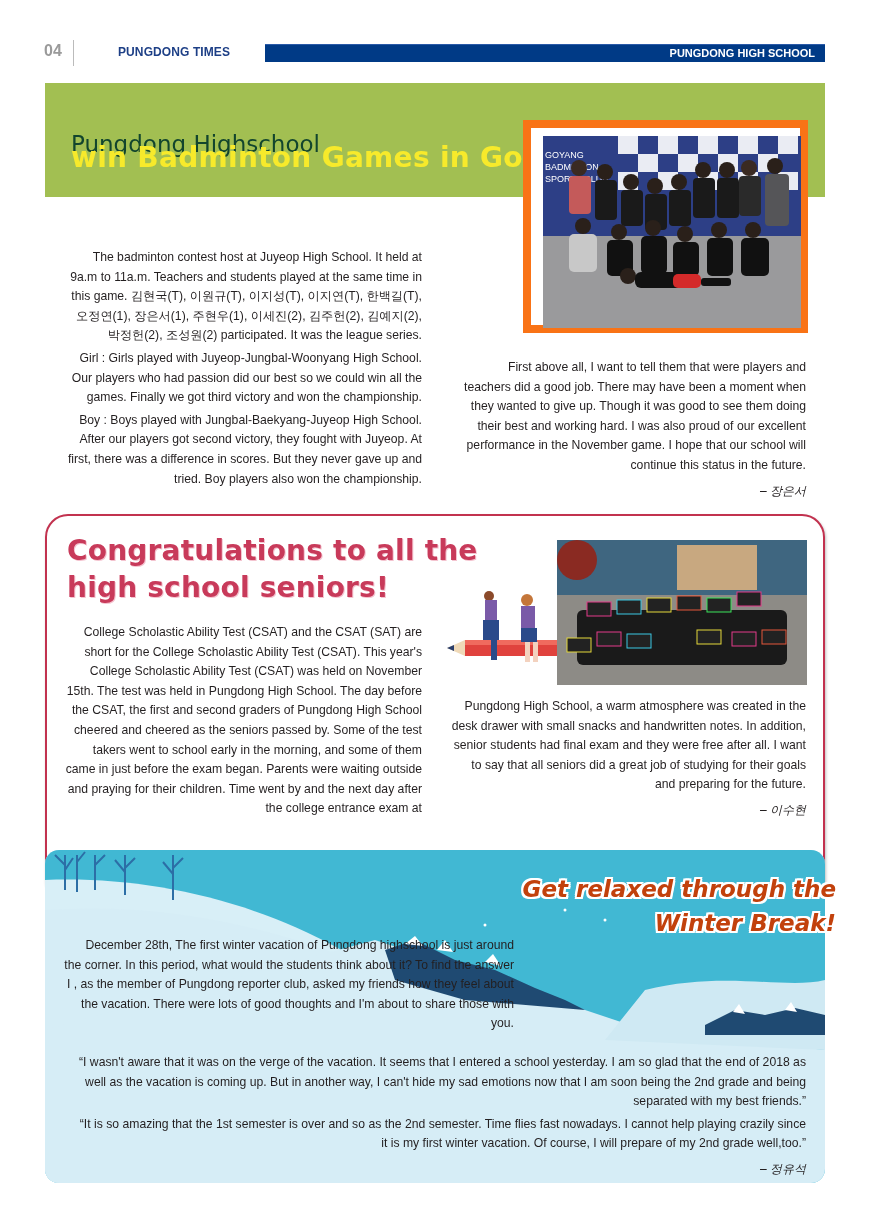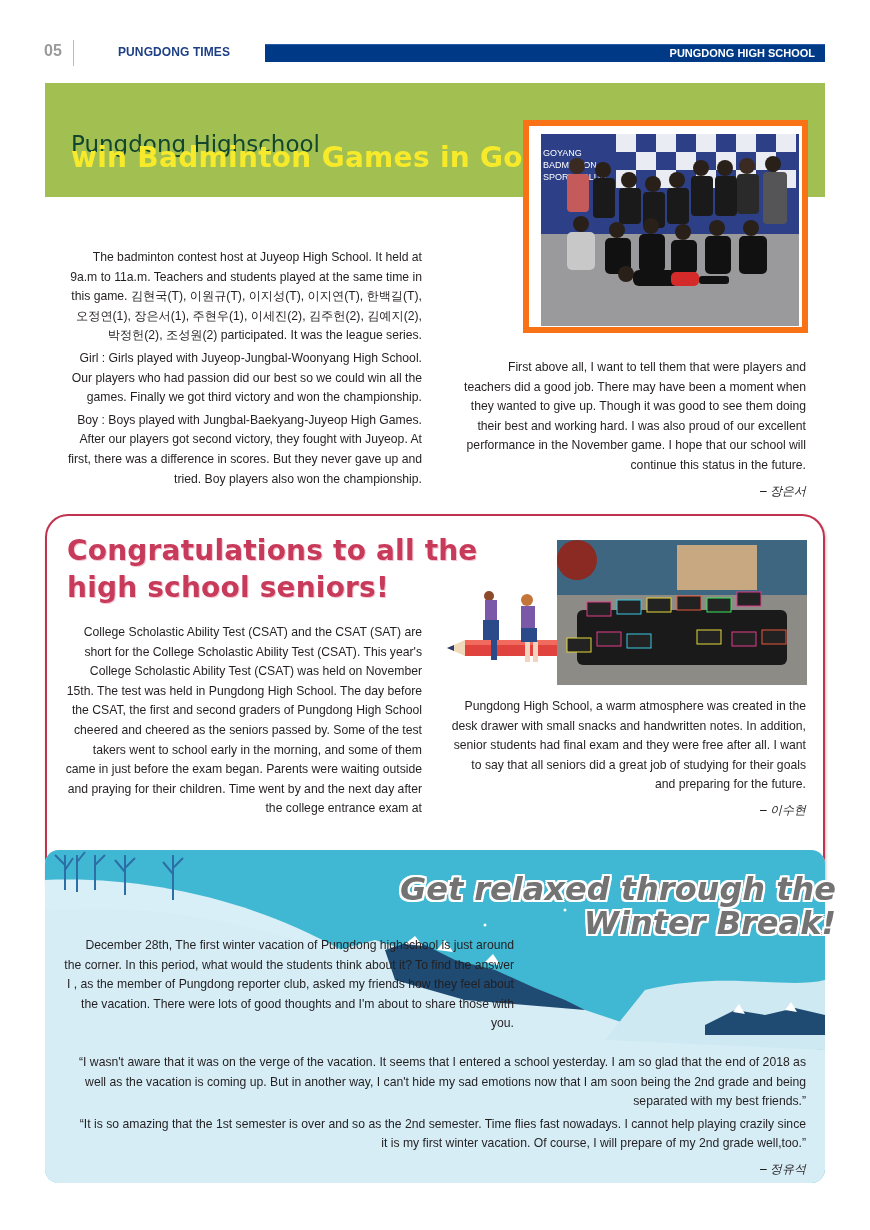--- a/index.html
+++ b/index.html
@@ -10,48 +10,48 @@
   .page-num { position: absolute; left: 44px; top: 42px; font-size: 16px; font-weight: bold; color: #9a9a9a; font-family: "Liberation Sans", sans-serif; }
   .hdr-divider { position: absolute; left: 73px; top: 40px; width: 1px; height: 26px; background: #bbbbbb; }
   .paper-name { position: absolute; left: 118px; top: 45px; font-size: 12px; font-weight: bold; color: #1d3f86; letter-spacing: 0.1px; }
   .hdr-bar { position: absolute; left: 265px; top: 44px; width: 560px; height: 18px; background: #003a86; border-top: 1px solid #2a5aa8; }
   .hdr-bar span { position: absolute; right: 10px; top: 2px; font-size: 11px; font-weight: bold; color: #ffffff; }
 
   
   .a1-banner { position: absolute; left: 45px; top: 83px; width: 780px; height: 114px; background: #a2bf52; }
   .a1-kicker { position: absolute; left: 26px; top: 20px; font-size: 23px; color: #12452d; font-family: "DejaVu Sans", sans-serif; margin-top: 28px; }
   .a1-title { position: absolute; left: 26px; top: 58px; font-size: 28px; font-weight: bold; color: #f7ea2b; font-family: "DejaVu Sans", sans-serif; letter-spacing: 0.3px; }
-  .a1-photo-frame { position: absolute; left: 523px; top: 120px; width: 285px; height: 213px; background: #ffffff; border: 6px solid #f97316; }
+  .a1-photo-frame { position: absolute; left: 523px; top: 120px; width: 285px; height: 213px; background: #ffffff; border: 8px solid #f97316; }
   .a1-photo { position: absolute; left: 12px; top: 8px; width: 258px; height: 192px; overflow: hidden; background: #6c6f74; }
 
   .body-text { font-size: 12.2px; line-height: 19.6px; text-align: justify; color: #231f20; }
   .body-text p { text-indent: 10px; text-align: right; }
   .a1-left { position: absolute; left: 64px; top: 208px; width: 358px; }
   .a1-right { position: absolute; left: 449px; top: 358px; width: 357px; }
   .byline { text-align: right; font-style: italic; font-size: 12px; margin-top: 6px; }
 
   
   .a2-box { position: absolute; left: 45px; top: 514px; width: 780px; height: 388px; border: 2px solid #c2324f; border-radius: 23px; background: #ffffff; box-shadow: 1px 2px 3px rgba(0,0,0,0.25); }
   .a2-title { position: absolute; left: 20px; top: 16px; font-size: 28px; line-height: 37px; font-weight: bold; color: #c83a5a; font-family: "DejaVu Sans", sans-serif; letter-spacing: 0.2px; text-shadow: 1px 1px 0 #f4c3cf; }
   .a2-left { position: absolute; left: 64px; top: 623px; width: 358px; }
   .a2-right { position: absolute; left: 449px; top: 697px; width: 357px; }
   .a2-photo { position: absolute; left: 557px; top: 540px; width: 250px; height: 145px; overflow: hidden; background: #6e6f6c; }
   .a2-illus { position: absolute; left: 447px; top: 590px; width: 125px; height: 80px; }
 
   
   .a3-box { position: absolute; left: 45px; top: 850px; width: 780px; height: 333px; border-radius: 14px; overflow: hidden; background: #d2ecf5; }
-  .a3-title { position: absolute; right: 34px; top: 872px; text-align: right; font-size: 32px; line-height: 34px; font-weight: bold; font-style: italic; color: #737373; font-family: "DejaVu Sans", sans-serif;
+  .a3-title { position: absolute; right: 34px; top: 872px; text-align: right; font-size: 23px; line-height: 34px; font-weight: bold; font-style: italic; color: #c2410c; font-family: "DejaVu Sans", sans-serif;
     text-shadow: 2px 0 0 #fff, -2px 0 0 #fff, 0 2px 0 #fff, 0 -2px 0 #fff, 2px 2px 0 #fff, -2px -2px 0 #fff, 2px -2px 0 #fff, -2px 2px 0 #fff; }
   .a3-intro { position: absolute; left: 64px; top: 936px; width: 450px; text-align: left; }
   .a3-quotes { position: absolute; left: 64px; top: 1053px; width: 742px; }
 </style>
 </head>
 <body>
 
-<div class="page-num">05</div>
+<div class="page-num">04</div>
 <div class="hdr-divider"></div>
 <div class="paper-name">PUNGDONG TIMES</div>
 <div class="hdr-bar">
   <span>PUNGDONG HIGH SCHOOL</span>
 </div>
 
 <div class="a1-banner">
   <div class="a1-kicker">Pungdong Highschool</div>
   <div class="a1-title">win Badminton Games in Goyang</div>
 </div>
@@ -121,21 +121,21 @@
           <rect x="130" y="138" width="28" height="14" rx="5" fill="#d42a2a"></rect>
           <rect x="158" y="142" width="30" height="8" rx="3" fill="#111"></rect>
       </g>
     </svg>
   </div>
 </div>
 
 <div class="a1-left body-text">
   <p style="margin-bottom:3px;margin-top:40px;">The badminton contest host at Juyeop High School. It held at 9a.m to 11a.m. Teachers and students played at the same time in this game. 김현국(T), 이원규(T), 이지성(T), 이지연(T), 한백길(T), 오정연(1), 장은서(1), 주현우(1), 이세진(2), 김주헌(2), 김예지(2), 박정헌(2), 조성원(2) participated. It was the league series.</p>
   <p style="margin-bottom:3px;">Girl : Girls played with Juyeop-Jungbal-Woonyang High School. Our players who had passion did our best so we could win all the games. Finally we got third victory and won the championship.</p>
-  <p>Boy : Boys played with Jungbal-Baekyang-Juyeop High Games. After our players got second victory, they fought with Juyeop. At first, there was a difference in scores. But they never gave up and tried. Boy players also won the championship.</p>
+  <p>Boy : Boys played with Jungbal-Baekyang-Juyeop High School. After our players got second victory, they fought with Juyeop. At first, there was a difference in scores. But they never gave up and tried. Boy players also won the championship.</p>
 </div>
 
 <div class="a1-right body-text">
   <p>First above all, I want to tell them that were players and teachers did a good job. There may have been a moment when they wanted to give up. Though it was good to see them doing their best and working hard. I was also proud of our excellent performance in the November game. I hope that our school will continue this status in the future.</p>
   <div class="byline">– 장은서</div>
 </div>
 
 <div class="a2-box">
   <div class="a2-title">
     <div>Congratulations to all the</div>

